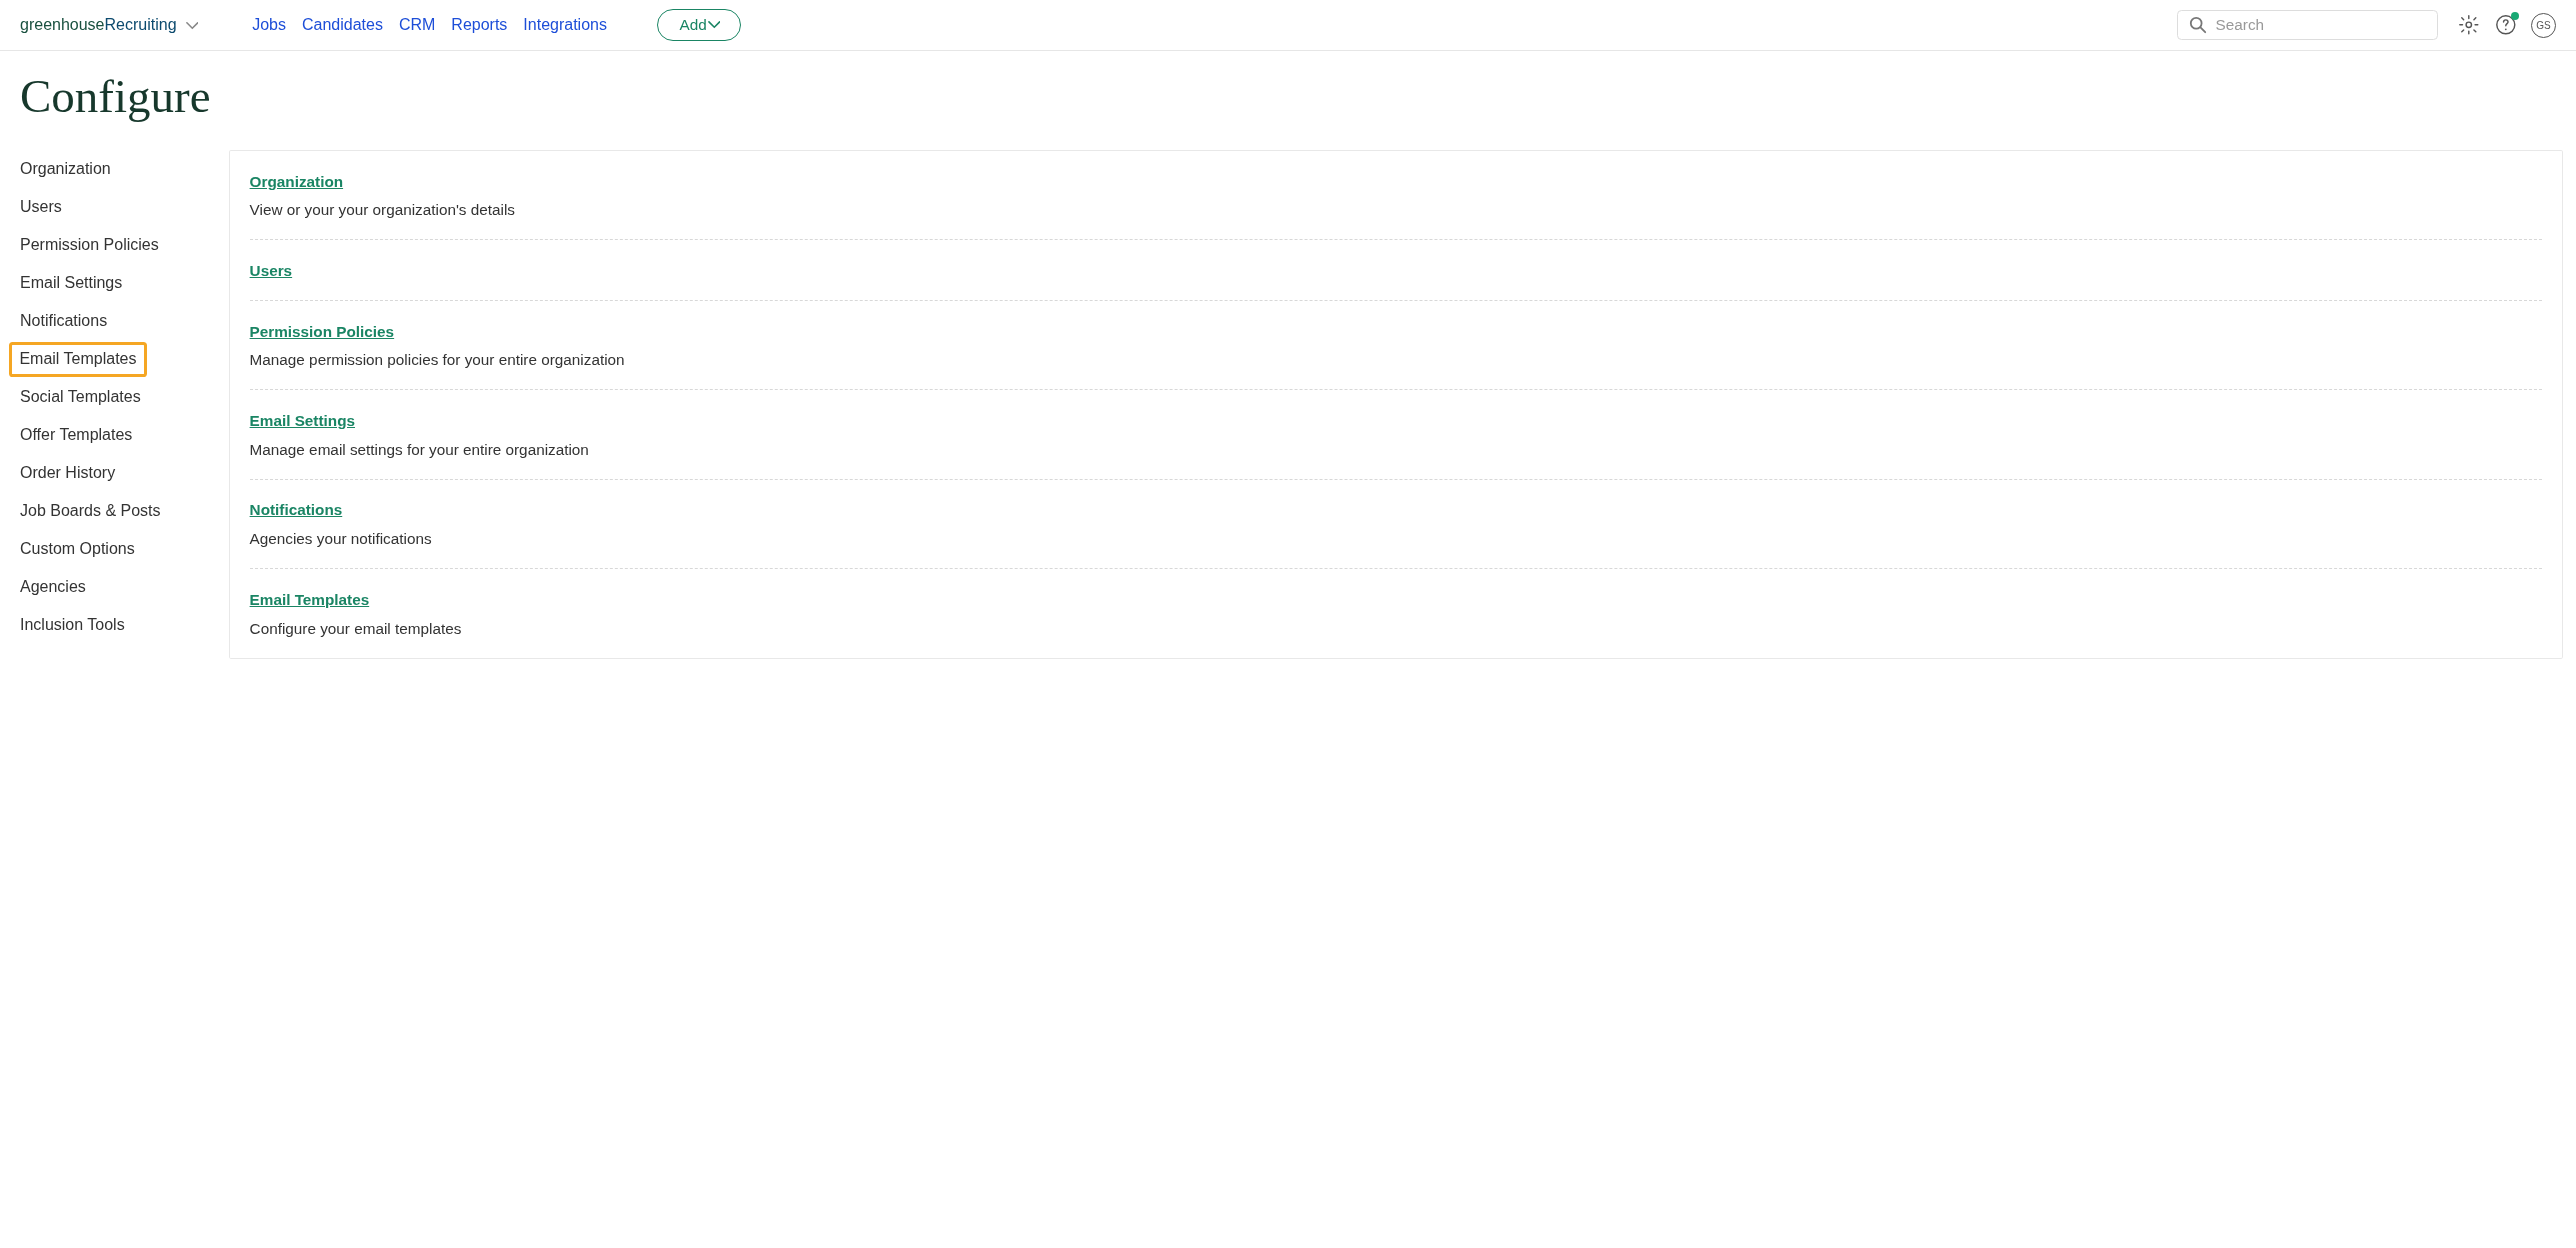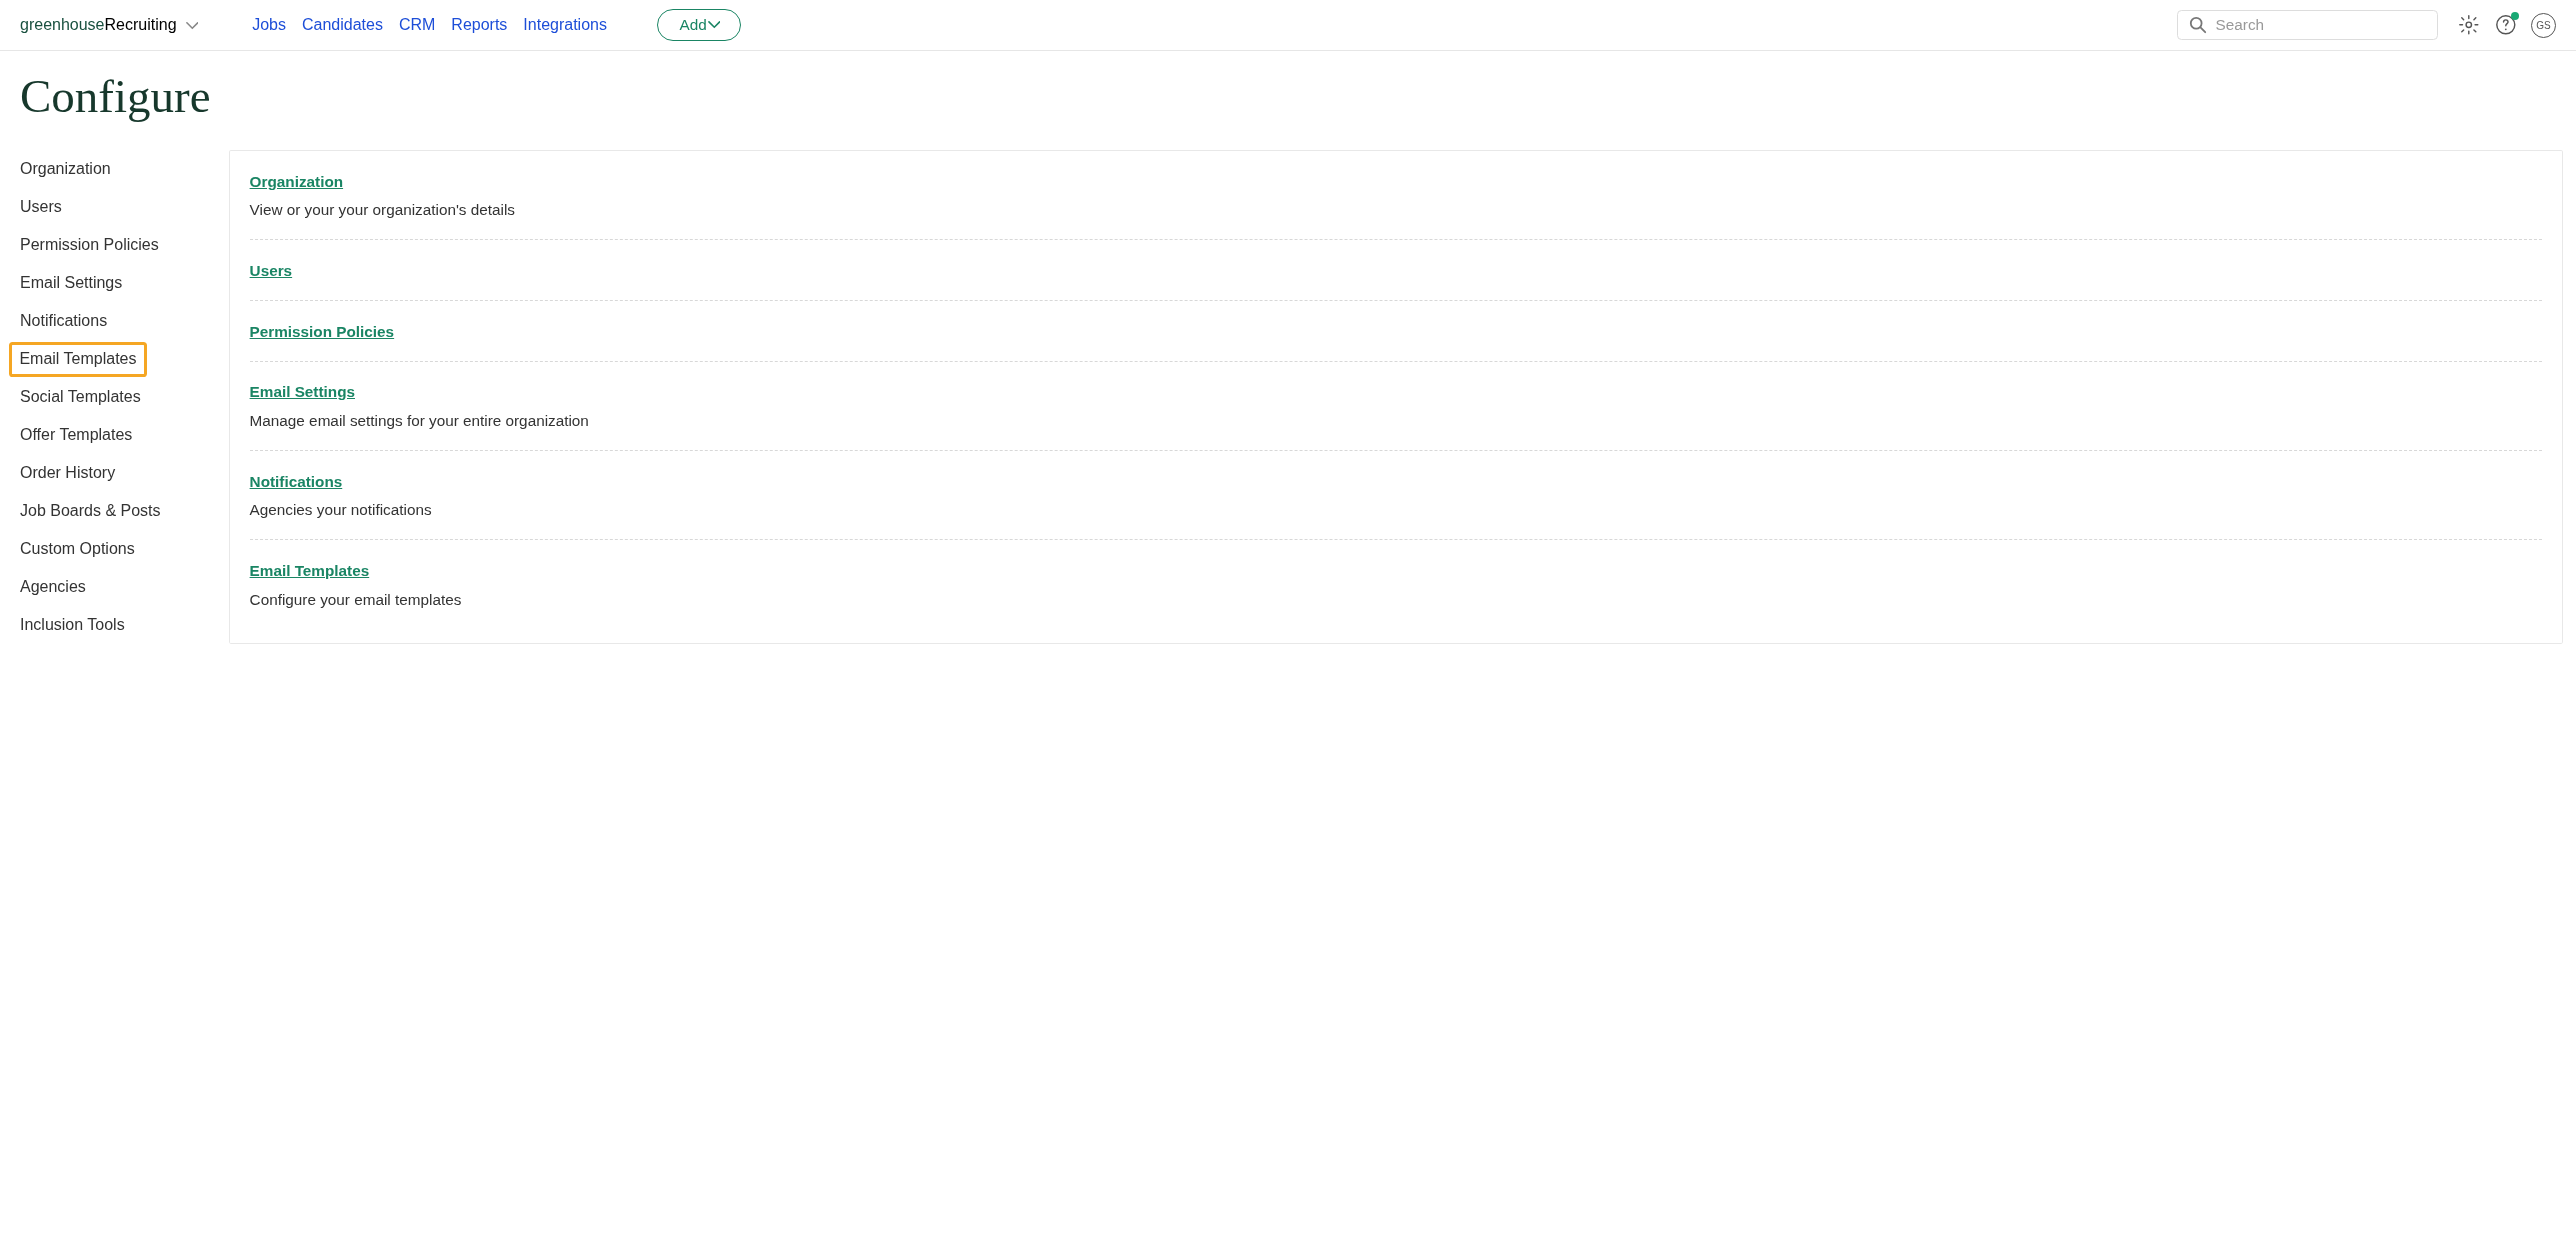--- a/index.html
+++ b/index.html
@@ -16,21 +16,21 @@
     border-bottom: 0.9px solid #e6e6e6;
     padding: 16px 20px;
   }
   .logo-wrap {
     display: flex;
     align-items: baseline;
     gap: 0;
     cursor: pointer;
   }
   .logo-g { color: #19503f; font-size: 16px; font-weight: 400; letter-spacing: 0; }
-  .logo-r { color: #000000; font-size: 16px; font-weight: 400; }
+  .logo-r { color: #0c4a6e; font-size: 16px; font-weight: 400; }
   .logo-chevron { margin-left: 9px; color: #777; }
   .nav-links {
     display: flex;
     gap: 16px;
     margin-left: 54px;
   }
   .nav-links a {
     color: #1d4ed8;
     text-decoration: none;
     font-size: 16px;
@@ -239,20 +239,21 @@
   <div class="main-panel">
     <div class="section">
       <a class="section-link">Organization</a>
       <div class="section-desc">View or your your organization's details</div>
     </div>
     <div class="section">
       <a class="section-link">Users</a>
     </div>
     <div class="section">
       <a class="section-link">Permission Policies</a>
+      <div class="section-desc">Manage permission policies for your entire organization</div>
     </div>
     <div class="section">
       <a class="section-link">Email Settings</a>
       <div class="section-desc">Manage email settings for your entire organization</div>
     </div>
     <div class="section">
       <a class="section-link">Notifications</a>
       <div class="section-desc">Agencies your notifications</div>
     </div>
     <div class="section">

